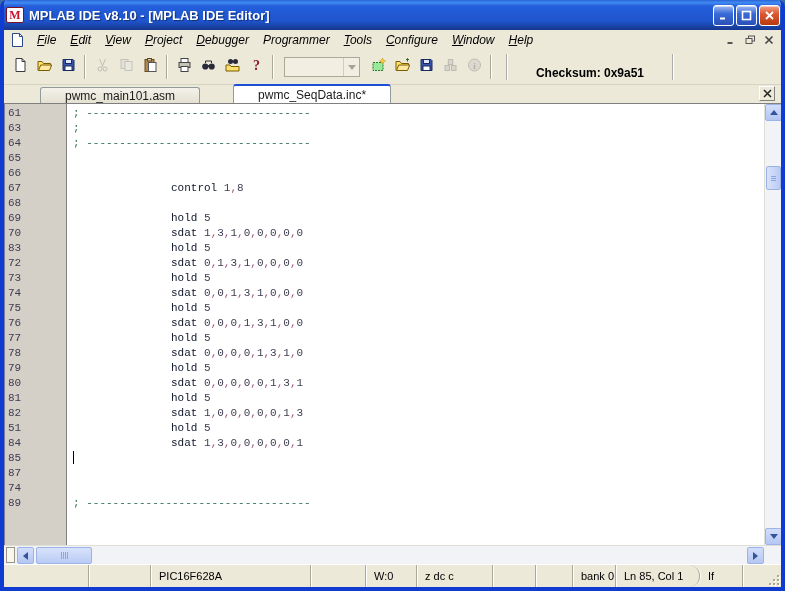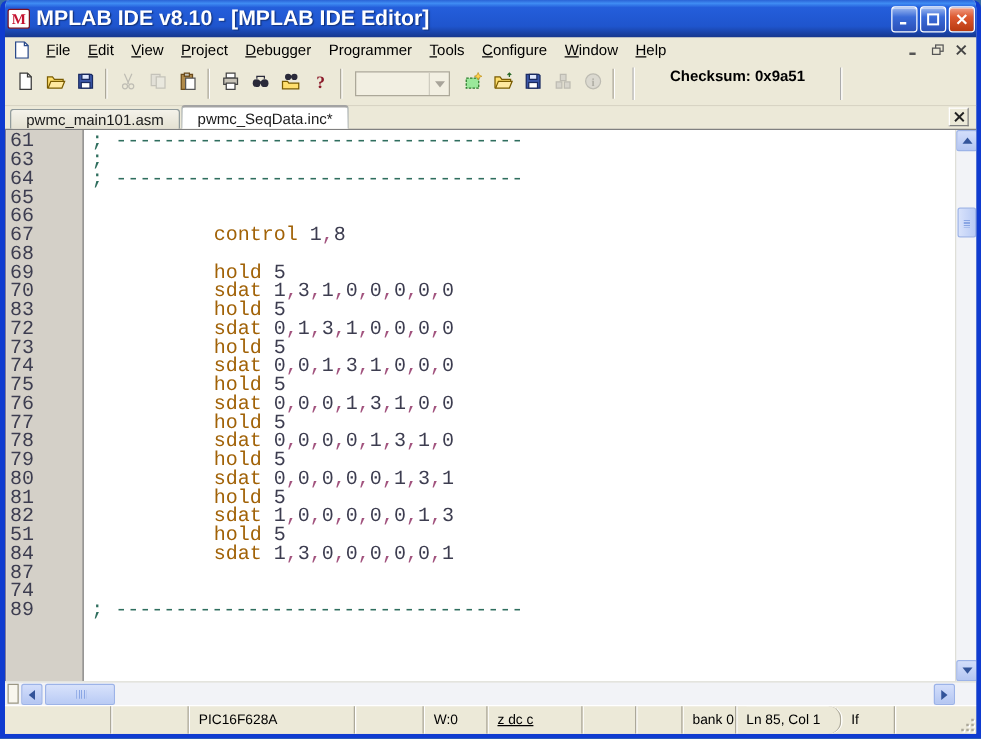--- a/index.html
+++ b/index.html
@@ -16,73 +16,73 @@
 
   
   .titlebar{
     height:30px; flex:0 0 30px; display:flex; align-items:center; padding:0 5px 0 6px;
     background:linear-gradient(180deg,#2a63d6 0%,#3f8cf3 9%,#245edb 20%,#1f55cd 70%,#16368c 100%);
     border-radius:5px 5px 0 0; margin:-0px -4px 0 -4px;
   }
   .app-icon{ width:18px; height:16px; background:#fff; border:1px solid #7a1020; border-radius:2px;
     display:flex; align-items:center; justify-content:center; margin-right:5px;
     color:#c41230; font-weight:bold; font-size:12px; font-family:"Liberation Serif",serif; }
-  .title-text{ color:#fff; font-size:17px; font-weight:bold; text-shadow:1px 1px 1px #10307a; flex:1 1 auto;
+  .title-text{ color:#fff; font-size:13px; font-weight:bold; text-shadow:1px 1px 1px #10307a; flex:1 1 auto;
     white-space:nowrap; overflow:hidden; }
   .winbtns{ display:flex; gap:2px; }
   .wbtn{ width:21px; height:21px; border:1px solid #fff; border-radius:3px;
     background:linear-gradient(180deg,#9db9f0 0%,#3a6bd8 40%,#2a50b8 100%);
     box-shadow:inset 0 1px 0 rgba(255,255,255,.5); display:flex; align-items:center; justify-content:center; }
   .wbtn.close{ background:linear-gradient(180deg,#f0a088 0%,#dd5930 40%,#b83a10 100%); }
   .wbtn svg{ display:block; }
 
   
   .menubar{ height:20px; flex:0 0 20px; display:flex; align-items:center; background:#ece9d8;
     font-size:12px; color:#000; padding:0 2px; }
   .mdi-doc{ width:14px; height:14px; margin:0 6px 0 4px; }
-  .menu-item{ padding:2px 7px 3px 7px; cursor:default; }
+  .menu-item{ padding:2px 7px 3px 7px; cursor:default;font-style:italic; }
   .menu-item u{ text-decoration:underline; }
   .menu-spacer{ flex:1 1 auto; }
   .mdibtn{ width:18px; height:15px; display:flex; align-items:center; justify-content:center; margin-right:1px; }
 
   
   .toolbar{ height:35px; flex:0 0 35px; background:#ece9d8; display:flex; align-items:center;
     padding:0 4px; border-bottom:1px solid #d8d4c4; }
   .tbtn{ width:24px; height:24px; display:flex; align-items:center; justify-content:center; border:1px solid transparent; }
   .tbtn.disabled{ opacity:.45; filter:grayscale(1); }
   .tsep{ width:2px; height:24px; margin:0 4px; border-left:1px solid #aca899; border-right:1px solid #fff; }
   .tcombo{ width:76px; height:20px; background:#f2efe2; border:1px solid #aca899; display:flex; margin:0 6px; }
   .tcombo .cval{ flex:1 1 auto; font-size:11px; color:#808080; padding:2px 3px; }
   .tcombo .carrow{ width:16px; border-left:1px solid #cfccc0; display:flex; align-items:center; justify-content:center; }
   .carrow .tri{ width:0; height:0; border-left:4px solid transparent; border-right:4px solid transparent; border-top:5px solid #a8a49a; }
-  .checksum-panel{ margin-left:10px; width:168px; height:26px; display:flex; align-items:flex-start; justify-content:center;
+  .checksum-panel{ margin-left:10px; width:168px; height:26px; display:flex; align-items:flex-end; justify-content:center;
     border-left:2px groove #fff; border-right:2px groove #fff; font-size:12px; font-weight:bold; color:#000; }
 
   
   .tabbar{ height:19px; flex:0 0 19px; background:#ece9d8; display:flex; align-items:flex-end;
     padding-left:4px; border-bottom:1px solid #808080; position:relative; }
-  .tab{ height:16px; display:flex; align-items:center; padding:0 12px; font-size:12px; color:#1a1a1a;
+  .tab{ height:16px; display:flex; align-items:center; padding:0 24px; font-size:12px; color:#1a1a1a;
     background:linear-gradient(#f4f2ea,#e4e1d2); border:1px solid #919b9c; border-bottom:none;
-    border-radius:3px 3px 0 0; margin-right:1px; position:relative; top:0; }
-  .tab.active{ height:19px; background:#fff; border-top:2px solid #a3a3a3; font-size:12px; z-index:2; }
+    border-radius:3px 3px 0 0; margin-right:1px; position:relative; top:0;margin-left:32px; }
+  .tab.active{ height:19px; background:#fff; border-top:2px solid #1d4ed8; font-size:12px; z-index:2; }
   .tab-close{ position:absolute; right:6px; top:1px; width:16px; height:15px; background:#ece9d8;
     border:1px solid #fff; border-right-color:#808080; border-bottom-color:#808080;
     display:flex; align-items:center; justify-content:center; }
 
   
   .editor{ flex:1 1 auto; position:relative; background:#fff; overflow:hidden; border-left:1px solid #7a7a9a; }
   .gutter-bg{ position:absolute; left:0; top:0; bottom:0; width:62px; background:#d4d0c8; border-right:1px solid #808080; }
   .lines{ position:relative; padding-top:2px; font-family:"Liberation Mono","DejaVu Sans Mono",monospace;
-    font-size:16px; line-height:15px; }
+    font-size:11px; line-height:15px; }
   .line{ display:flex; height:15px; white-space:pre; }
   .lnum{ flex:0 0 63px; padding-left:3px; color:#3d3d50; }
   .ltxt{ padding-left:5px; color:#3d3d50; }
   .cmt{ color:#2f6e5e; }
   .ind{ display:inline-block; width:98px; }
-  .kw{ color:#a16207; }
+  .kw{ color:#0f172a; }
   .numtok{ color:#3d3d50; }
   .comma{ color:#a1527d; }
   .caret{ display:inline-block; width:1px; height:13px; background:#000; vertical-align:text-bottom; margin-right:-1px; }
 
   
   .vscroll{ position:absolute; top:0; right:0; bottom:0; width:17px; background:#f2f3f7; border-left:1px solid #dfdfd8; }
   .sbtn{ position:absolute; left:0; width:17px; height:17px;
     background:linear-gradient(180deg,#d3defb,#b4c6f2); border:1px solid #9cb3e8; border-radius:2px;
     display:flex; align-items:center; justify-content:center; }
   .sbtn.up{ top:0; } .sbtn.down{ bottom:0; }
@@ -312,20 +312,21 @@
         <div class="line"><span class="lnum">75</span><span class="ltxt"><span class="ind"></span><span class="kw">hold</span> <span class="numtok">5</span></span></div>
         <div class="line"><span class="lnum">76</span><span class="ltxt"><span class="ind"></span><span class="kw">sdat</span> <span class="numtok">0</span><span class="comma">,</span><span class="numtok">0</span><span class="comma">,</span><span class="numtok">0</span><span class="comma">,</span><span class="numtok">1</span><span class="comma">,</span><span class="numtok">3</span><span class="comma">,</span><span class="numtok">1</span><span class="comma">,</span><span class="numtok">0</span><span class="comma">,</span><span class="numtok">0</span></span></div>
         <div class="line"><span class="lnum">77</span><span class="ltxt"><span class="ind"></span><span class="kw">hold</span> <span class="numtok">5</span></span></div>
         <div class="line"><span class="lnum">78</span><span class="ltxt"><span class="ind"></span><span class="kw">sdat</span> <span class="numtok">0</span><span class="comma">,</span><span class="numtok">0</span><span class="comma">,</span><span class="numtok">0</span><span class="comma">,</span><span class="numtok">0</span><span class="comma">,</span><span class="numtok">1</span><span class="comma">,</span><span class="numtok">3</span><span class="comma">,</span><span class="numtok">1</span><span class="comma">,</span><span class="numtok">0</span></span></div>
         <div class="line"><span class="lnum">79</span><span class="ltxt"><span class="ind"></span><span class="kw">hold</span> <span class="numtok">5</span></span></div>
         <div class="line"><span class="lnum">80</span><span class="ltxt"><span class="ind"></span><span class="kw">sdat</span> <span class="numtok">0</span><span class="comma">,</span><span class="numtok">0</span><span class="comma">,</span><span class="numtok">0</span><span class="comma">,</span><span class="numtok">0</span><span class="comma">,</span><span class="numtok">0</span><span class="comma">,</span><span class="numtok">1</span><span class="comma">,</span><span class="numtok">3</span><span class="comma">,</span><span class="numtok">1</span></span></div>
         <div class="line"><span class="lnum">81</span><span class="ltxt"><span class="ind"></span><span class="kw">hold</span> <span class="numtok">5</span></span></div>
         <div class="line"><span class="lnum">82</span><span class="ltxt"><span class="ind"></span><span class="kw">sdat</span> <span class="numtok">1</span><span class="comma">,</span><span class="numtok">0</span><span class="comma">,</span><span class="numtok">0</span><span class="comma">,</span><span class="numtok">0</span><span class="comma">,</span><span class="numtok">0</span><span class="comma">,</span><span class="numtok">0</span><span class="comma">,</span><span class="numtok">1</span><span class="comma">,</span><span class="numtok">3</span></span></div>
         <div class="line"><span class="lnum">51</span><span class="ltxt"><span class="ind"></span><span class="kw">hold</span> <span class="numtok">5</span></span></div>
         <div class="line"><span class="lnum">84</span><span class="ltxt"><span class="ind"></span><span class="kw">sdat</span> <span class="numtok">1</span><span class="comma">,</span><span class="numtok">3</span><span class="comma">,</span><span class="numtok">0</span><span class="comma">,</span><span class="numtok">0</span><span class="comma">,</span><span class="numtok">0</span><span class="comma">,</span><span class="numtok">0</span><span class="comma">,</span><span class="numtok">0</span><span class="comma">,</span><span class="numtok">1</span></span></div>
+        <div class="line"><span class="lnum">85</span><span class="ltxt"><span class="caret"></span></span></div>
         <div class="line"><span class="lnum">87</span><span class="ltxt"></span></div>
         <div class="line"><span class="lnum">74</span><span class="ltxt"></span></div>
         <div class="line"><span class="lnum">89</span><span class="ltxt"><span class="cmt">; ----------------------------------</span></span></div>
       </div>
     <div class="vscroll">
       <span class="sbtn up">
           <span class="chev up"></span>
         </span>
       <span class="vthumb"></span>
       <span class="sbtn down">
@@ -341,24 +342,24 @@
       </span>
     <span class="hthumb"></span>
     <span class="hbtn right">
         <span class="chev right"></span>
       </span>
   </div>
 
   <div class="statusbar" id="statusbar">
     <span class="scell" style="width: 85px;"></span>
       <span class="scell" style="width: 62px;"></span>
-      <span class="scell" style="width: 133px;">PIC16F628A</span>
+      <span class="scell" style="width: 160px;">PIC16F628A</span>
       <span class="scell" style="width: 55px;"></span>
       <span class="scell" style="width: 51px;">W:0</span>
-      <span class="scell" style="width: 76px; text-decoration: underline;">z dc c</span>
+      <span class="scell" style="width: 76px;">z dc c</span>
       <span class="scell" style="width: 43px;"></span>
       <span class="scell" style="width: 37px;"></span>
       <span class="scell" style="width: 43px;">bank 0</span>
       <span class="scell" style="width: 84px; border-radius: 10px;">Ln 85, Col 1</span>
       <span class="scell" style="width: 43px;">If</span>
       <span class="grip">
       <i style="right:1px;bottom:1px;"></i>
         <i style="right:5px;bottom:1px;"></i>
         <i style="right:9px;bottom:1px;"></i>
       <i style="right:1px;bottom:5px;"></i>

